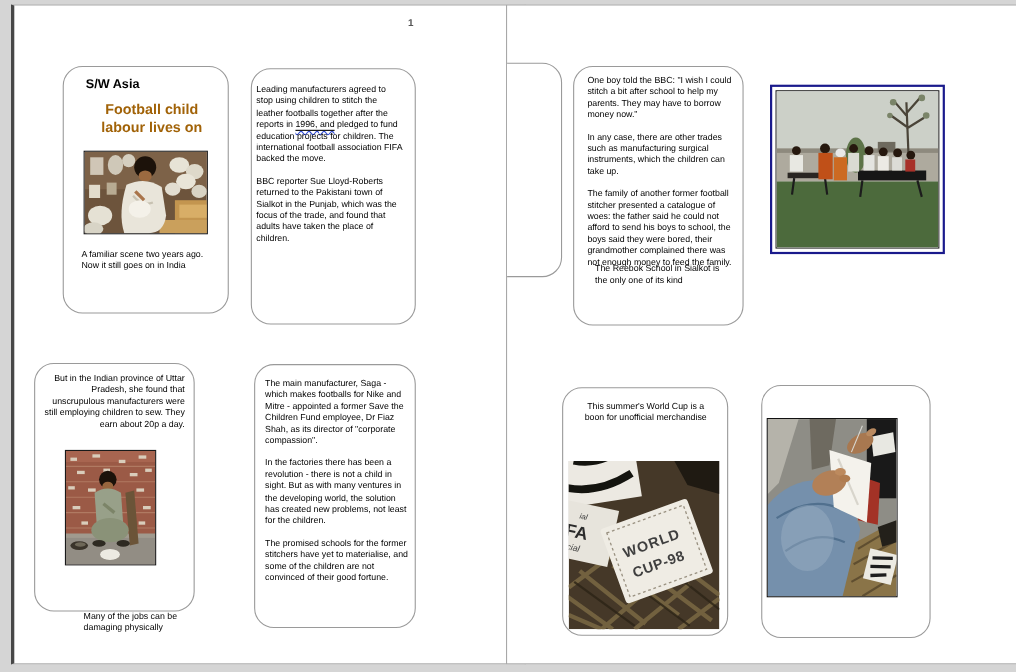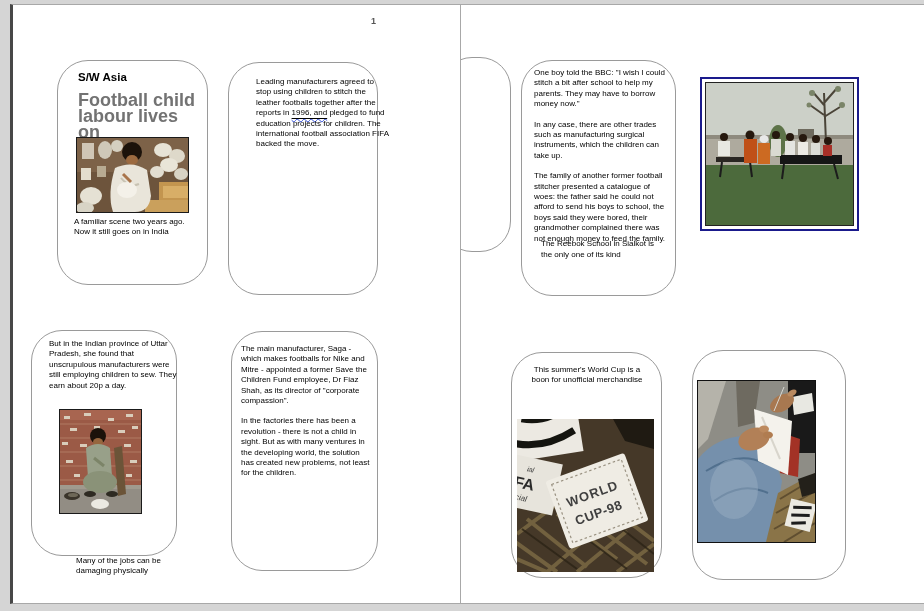--- a/index.html
+++ b/index.html
@@ -1,25 +1,25 @@
 <!DOCTYPE html>
 <html><head>
 <meta charset="utf-8">
 <style>
   html,body{margin:0;padding:0;background:#d5d5d5;font-family:"Liberation Sans",sans-serif;}
   .canvas{position:relative;width:924px;height:611px;background:#d5d5d5;overflow:hidden;}
   .page{position:absolute;top:4px;height:600px;background:#ffffff;border:1px solid #a8a8a8;box-sizing:border-box;overflow:hidden;}
   .page-left{left:10px;width:468px;border-left:3px solid #474747;}
   .page-right{left:460px;width:518px;}
   .page-num{position:absolute;left:358px;top:11px;font-size:9px;font-weight:bold;color:#555;}
-  .rbox{position:absolute;border:1px solid #9a9a9a;border-radius:31px;background:#fff;box-sizing:border-box;text-decoration:underline;}
+  .rbox{position:absolute;border:1px solid #9a9a9a;border-radius:18px;background:#fff;box-sizing:border-box;text-decoration:underline;}
   .rbox .txt{position:absolute;font-size:8px;line-height:10.4px;color:#000;}
   .rbox p{margin:0 0 10px 0;}
   .kicker{position:absolute;left:20px;top:10px;font-size:11.5px;font-weight:bold;color:#000;}
-  .headline{position:absolute;left:20px;top:31px;width:120px;font-size:18px;line-height:16px;font-weight:bold;color:#737373;}
+  .headline{position:absolute;left:20px;top:31px;width:120px;font-size:13px;line-height:16px;font-weight:bold;color:#a16207;text-align:center;}
   .imgframe{position:absolute;border:1px solid #1a1a1a;box-sizing:content-box;line-height:0;}
   .caption{position:absolute;font-size:8px;line-height:10.4px;color:#000;}
   .link-outer{text-decoration:underline wavy #2f4bd6;text-underline-offset:2.5px;}
   .link-inner{text-decoration:underline solid #000;}
   .overlay-cap{position:absolute;left:19px;top:178px;width:114px;text-align:left;font-size:8px;line-height:10.6px;color:#000;}
   .navy-frame{position:absolute;left:239px;top:72px;border:2px solid #1a1a8c;background:#fff;padding:3px;line-height:0;}
   .navy-inner{border:1px solid #222;line-height:0;}
   svg{display:block;}
 </style>
 </head>
@@ -53,31 +53,32 @@
           <ellipse cx="14" cy="58" rx="11" ry="9" fill="#e5e1d4"></ellipse>
           <ellipse cx="8" cy="70" rx="9" ry="6" fill="#d8d4c6"></ellipse>
           <ellipse cx="55" cy="14" rx="10" ry="10" fill="#1c120a"></ellipse>
           <ellipse cx="55" cy="22" rx="6" ry="5" fill="#9c6a40"></ellipse>
           <path d="M38 30 Q55 22 70 32 L74 58 Q72 74 58 74 L36 74 Q30 56 38 30 Z" fill="#e9e5da"></path>
           <path d="M44 40 Q52 50 62 46" stroke="#c8c2b2" stroke-width="2" fill="none"></path>
           <ellipse cx="50" cy="52" rx="10" ry="8" fill="#f4f1e9"></ellipse>
           <path d="M46 36 L54 44" stroke="#a9744a" stroke-width="3" fill="none"></path>
         </svg>
       </div>
-      <div class="caption" style="left:16px;top:156px;width:124px;">A familiar scene two years ago. Now it still goes on in India</div>
+      <div class="caption" style="left:16px;top:166px;width:124px;">A familiar scene two years ago. Now it still goes on in India</div>
     </div>
 
     <div class="rbox" style="left:215px;top:57px;width:150px;height:233px;">
-      <div class="txt" style="left:27px;top:14px;width:134px;">
+      <div class="txt" style="left:4px;top:14px;width:134px;">
         <p><span>Leading manufacturers agreed to stop using children to stitch the leather footballs together after the reports in </span><span class="link-outer"><span class="link-inner">1996, and</span></span><span> pledged to fund education projects for children. The international football association FIFA backed the move.</span></p>
+        <p>BBC reporter Sue Lloyd-Roberts returned to the Pakistani town of Sialkot in the Punjab, which was the focus of the trade, and found that adults have taken the place of children.</p>
       </div>
     </div>
 
     <div class="rbox" style="left:18px;top:325px;width:146px;height:226px;">
-      <div class="txt" style="left:17px;top:8px;width:129px;">
+      <div class="txt" style="left:7px;top:8px;width:129px;text-align:right;">
         <p>But in the Indian province of Uttar Pradesh, she found that unscrupulous manufacturers were still employing children to sew. They earn about 20p a day.</p>
       </div>
       <div class="imgframe" style="left:27px;top:78px;">
         <svg width="81" height="103" viewBox="0 0 81 103">
           <rect width="81" height="103" fill="#9b5a46"></rect>
           <rect y="0" width="81" height="10" fill="#a86550"></rect>
           <g fill="#d9cdbb">
             <rect x="4" y="6" width="6" height="3"></rect>
               <rect x="24" y="3" width="7" height="3"></rect>
               <rect x="48" y="8" width="6" height="3"></rect>
@@ -116,20 +117,21 @@
           <ellipse cx="40" cy="94" rx="9" ry="5" fill="#eceae2"></ellipse>
         </svg>
       </div>
       <div class="caption" style="left:44px;top:193px;width:102px;margin-top:32px;">Many of the jobs can be damaging physically</div>
     </div>
 
     <div class="rbox" style="left:218px;top:326px;width:147px;height:240px;">
       <div class="txt" style="left:9px;top:12px;width:132px;">
         <p>The main manufacturer, Saga - which makes footballs for Nike and Mitre - appointed a former Save the Children Fund employee, Dr Fiaz Shah, as its director of "corporate compassion".</p>
         <p>In the factories there has been a revolution - there is not a child in sight. But as with many ventures in the developing world, the solution has created new problems, not least for the children.</p>
+        <p>The promised schools for the former stitchers have yet to materialise, and some of the children are not convinced of their good fortune.</p>
       </div>
     </div>
   </div>
 
   <div class="page page-right">
 
     <div class="rbox" style="left:-20px;top:52px;width:70px;height:195px;"></div>
 
     <div class="rbox" style="left:60px;top:55px;width:155px;height:236px;">
       <div class="txt" style="left:12px;top:7px;width:134px;">

